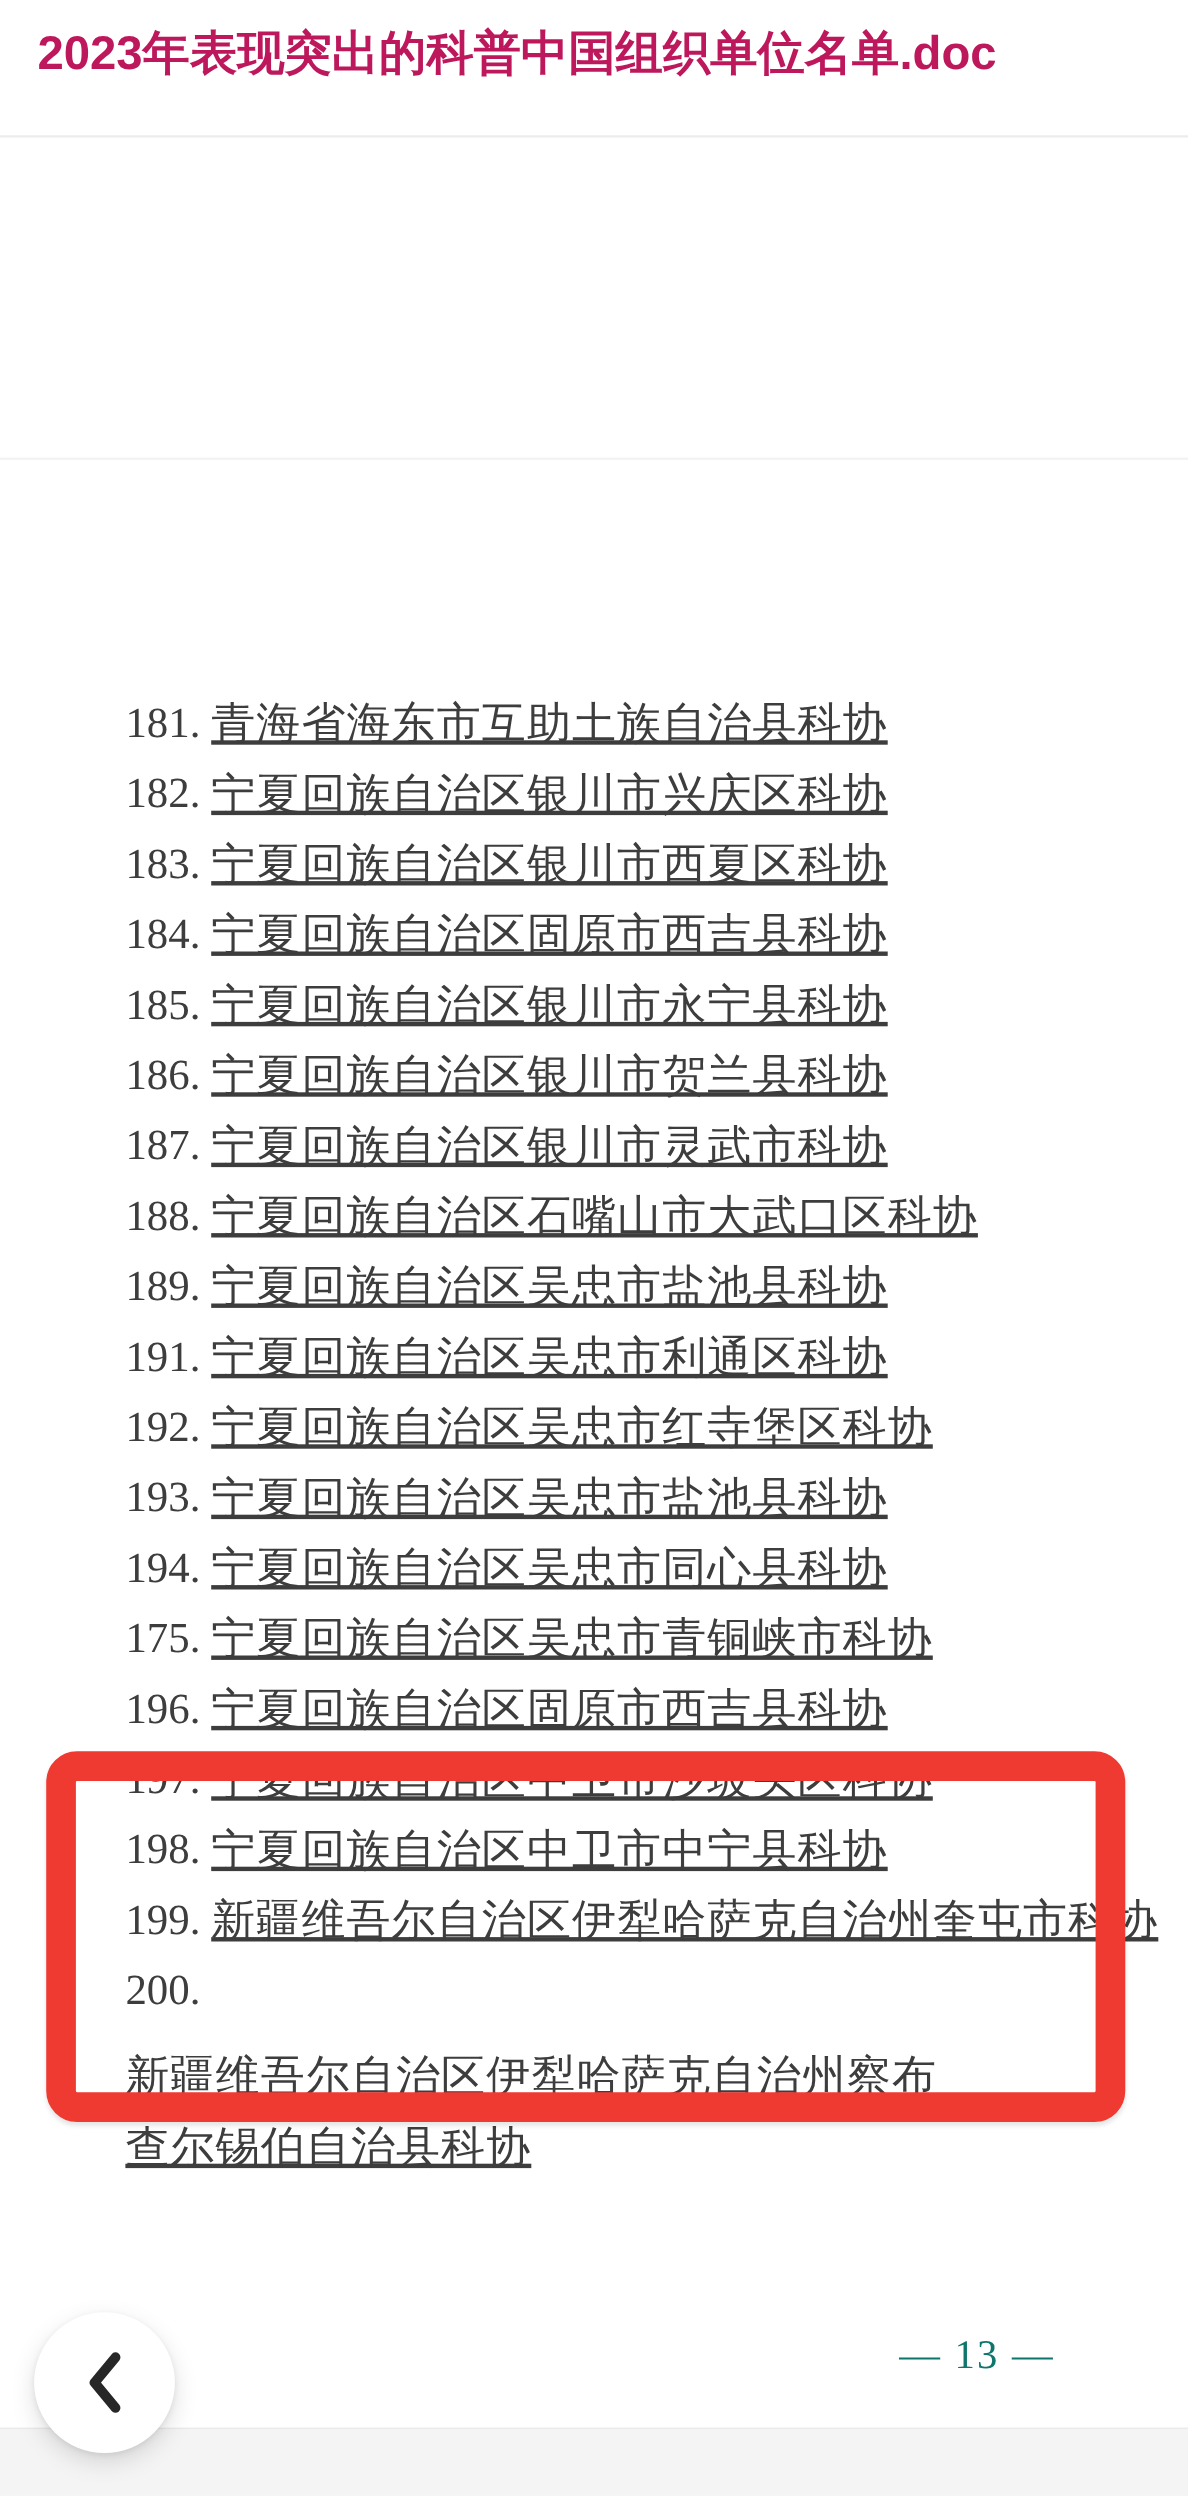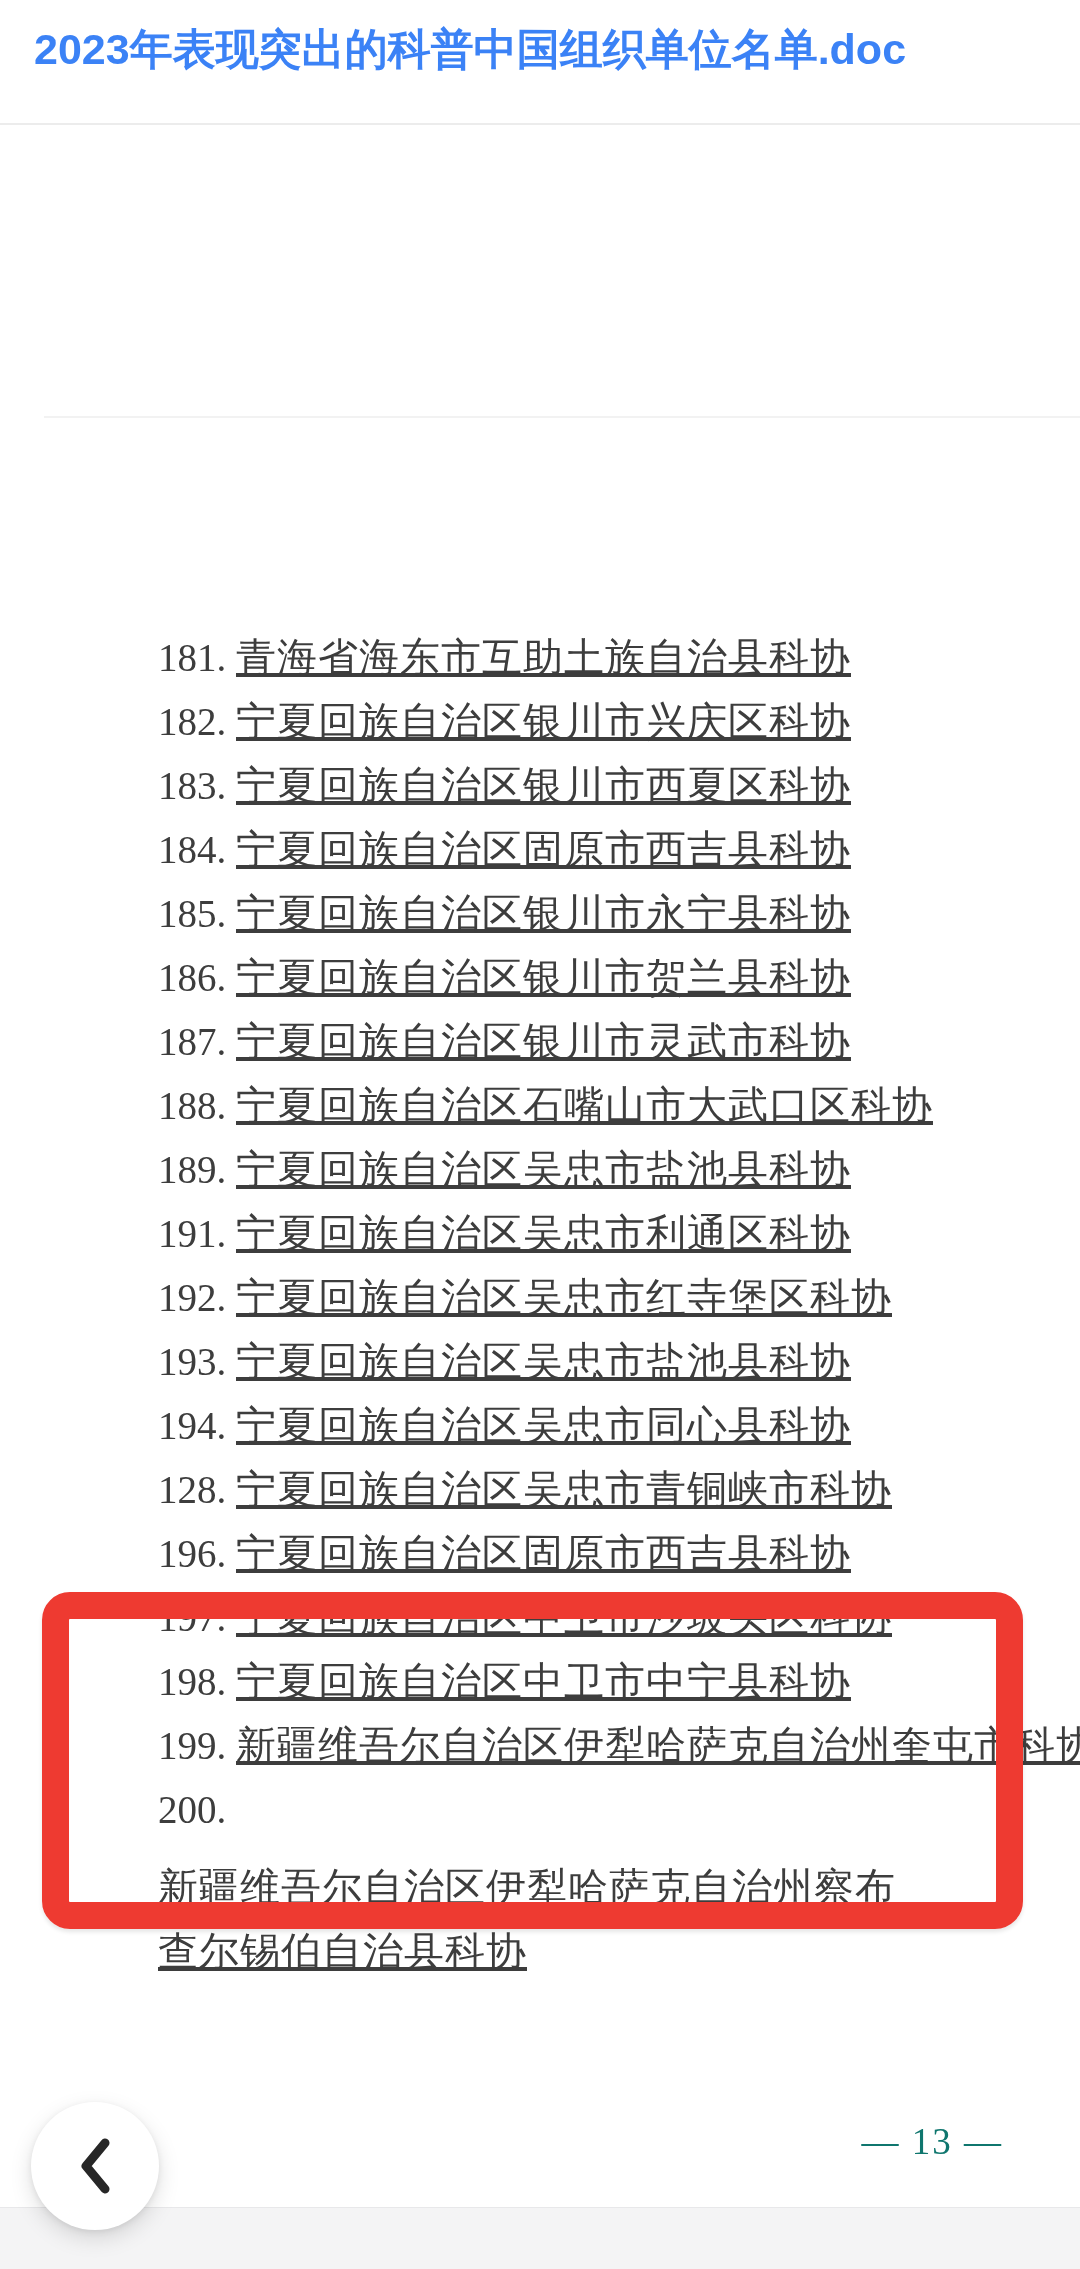--- a/index.html
+++ b/index.html
@@ -16,34 +16,33 @@
     background:#ffffff;
     border-bottom:2px solid #ececec;
     box-sizing:border-box;
     padding:13px 34px 0 34px;
   }
   .titlebar .title{
     font-family:"Liberation Sans","DejaVu Sans",sans-serif;
     font-weight:bold;
     font-size:43px;
     line-height:72px;
-    color:#3b82f6;
+    color:#be185d;
     white-space:nowrap;
     letter-spacing:0px;
   }
   
   .page-seam{
     position:absolute;left:0;top:290px;width:1080px;height:0;
     border-top:2px solid #f2f2f2;
   }
   
   .doc-page{
     position:absolute;left:0;top:126px;width:992px;height:2081px;
     background:#ffffff;
-    margin-left:44px;
   }
   .doc-list{
     position:absolute;left:0;top:500px;width:1080px;
     color:#3d3d3d;
   }
   .row{
     box-sizing:border-box;
     padding-left:114px;
     height:64px;
     line-height:64px;
@@ -173,21 +172,21 @@
         </div>
         <div class="row">
           <span class="num">193.</span>
           <span class="txt">宁夏回族自治区吴忠市盐池县科协</span>
         </div>
         <div class="row">
           <span class="num">194.</span>
           <span class="txt">宁夏回族自治区吴忠市同心县科协</span>
         </div>
         <div class="row">
-          <span class="num">128.</span>
+          <span class="num">175.</span>
           <span class="txt">宁夏回族自治区吴忠市青铜峡市科协</span>
         </div>
         <div class="row">
           <span class="num">196.</span>
           <span class="txt">宁夏回族自治区固原市西吉县科协</span>
         </div>
         <div class="row">
           <span class="num">197.</span>
           <span class="txt">宁夏回族自治区中卫市沙坡头区科协</span>
         </div>

